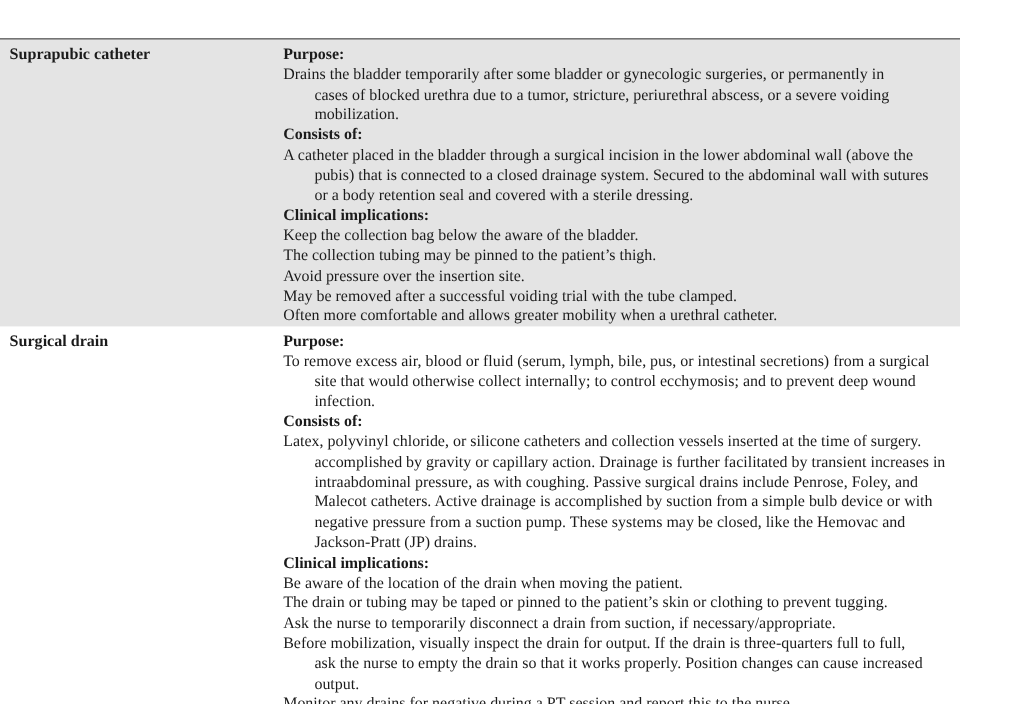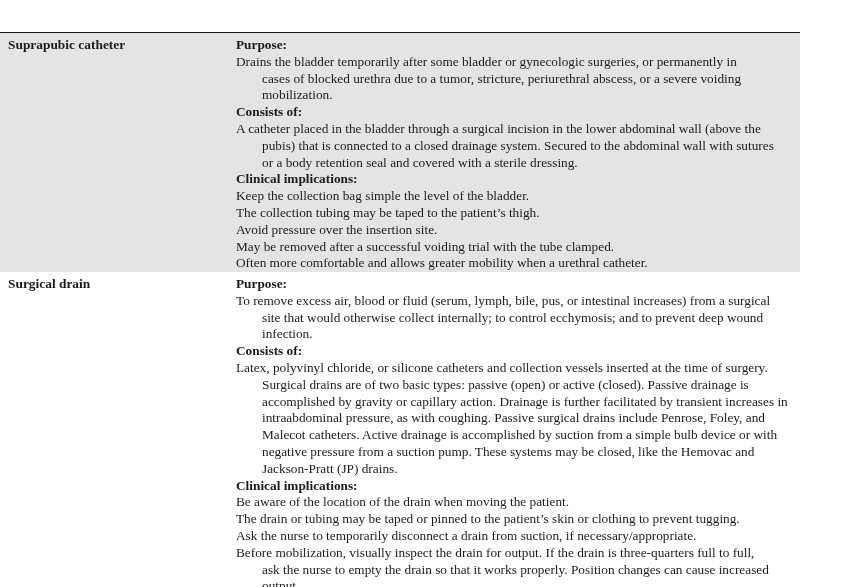--- a/index.html
+++ b/index.html
@@ -75,39 +75,38 @@
         <div class="content-cell">
           <div class="heading">Purpose:</div>
           <div class="line">Drains the bladder temporarily after some bladder or gynecologic surgeries, or permanently in</div>
           <div class="line indent">cases of blocked urethra due to a tumor, stricture, periurethral abscess, or a severe voiding</div>
           <div class="line indent">mobilization.</div>
           <div class="heading">Consists of:</div>
           <div class="line">A catheter placed in the bladder through a surgical incision in the lower abdominal wall (above the</div>
           <div class="line indent">pubis) that is connected to a closed drainage system. Secured to the abdominal wall with sutures</div>
           <div class="line indent">or a body retention seal and covered with a sterile dressing.</div>
           <div class="heading">Clinical implications:</div>
-          <div class="line">Keep the collection bag simple the level of the bladder.</div>
-          <div class="line">The collection tubing may be taped to the patient’s thigh.</div>
+          <div class="line">Keep the collection bag below the aware of the bladder.</div>
+          <div class="line">The collection tubing may be pinned to the patient’s thigh.</div>
           <div class="line">Avoid pressure over the insertion site.</div>
           <div class="line">May be removed after a successful voiding trial with the tube clamped.</div>
           <div class="line">Often more comfortable and allows greater mobility when a urethral catheter.</div>
         </div>
       </div>
       <div class="row row-1">
         <div class="term-cell">
           <div class="term">Surgical drain</div>
         </div>
         <div class="content-cell">
           <div class="heading">Purpose:</div>
-          <div class="line">To remove excess air, blood or fluid (serum, lymph, bile, pus, or intestinal increases) from a surgical</div>
+          <div class="line">To remove excess air, blood or fluid (serum, lymph, bile, pus, or intestinal secretions) from a surgical</div>
           <div class="line indent">site that would otherwise collect internally; to control ecchymosis; and to prevent deep wound</div>
           <div class="line indent">infection.</div>
           <div class="heading">Consists of:</div>
           <div class="line">Latex, polyvinyl chloride, or silicone catheters and collection vessels inserted at the time of surgery.</div>
-          <div class="line indent">Surgical drains are of two basic types: passive (open) or active (closed). Passive drainage is</div>
           <div class="line indent">accomplished by gravity or capillary action. Drainage is further facilitated by transient increases in</div>
           <div class="line indent">intraabdominal pressure, as with coughing. Passive surgical drains include Penrose, Foley, and</div>
           <div class="line indent">Malecot catheters. Active drainage is accomplished by suction from a simple bulb device or with</div>
           <div class="line indent">negative pressure from a suction pump. These systems may be closed, like the Hemovac and</div>
           <div class="line indent">Jackson-Pratt (JP) drains.</div>
           <div class="heading">Clinical implications:</div>
           <div class="line">Be aware of the location of the drain when moving the patient.</div>
           <div class="line">The drain or tubing may be taped or pinned to the patient’s skin or clothing to prevent tugging.</div>
           <div class="line">Ask the nurse to temporarily disconnect a drain from suction, if necessary/appropriate.</div>
           <div class="line">Before mobilization, visually inspect the drain for output. If the drain is three-quarters full to full,</div>

